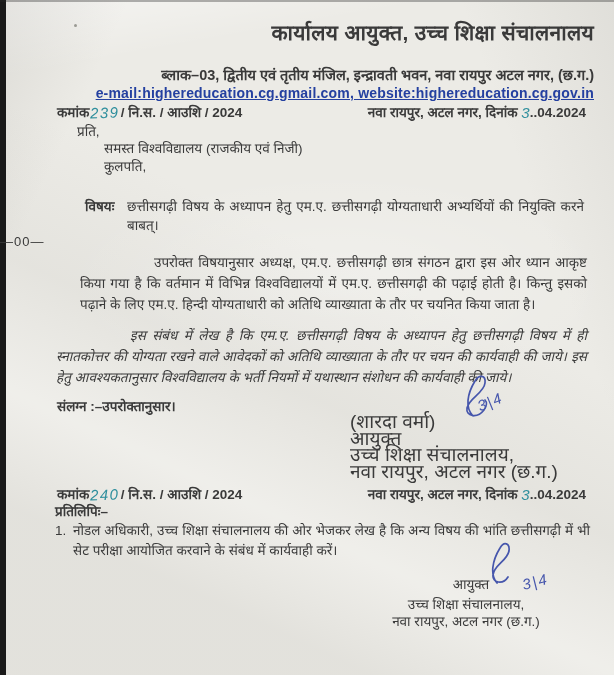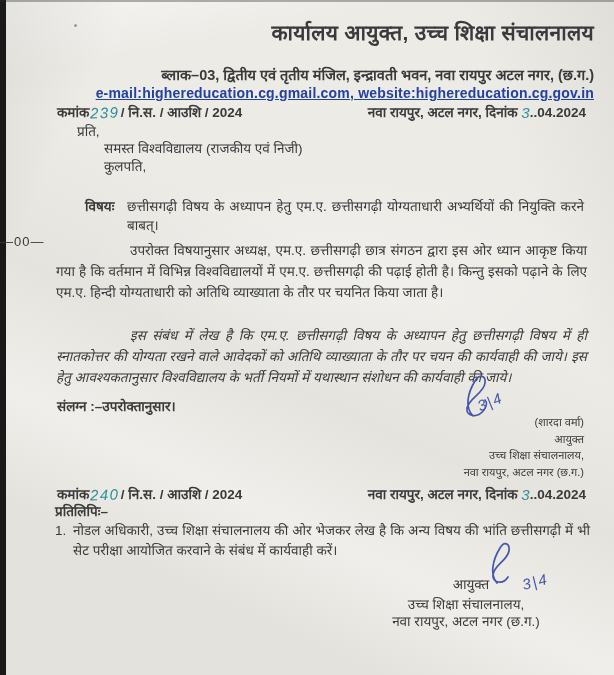--- a/index.html
+++ b/index.html
@@ -42,31 +42,31 @@
   .salutation{top:122px;left:57px;font-size:13.5px;margin-left:20px;}
   .addressee{top:140px;left:104px;font-size:13.5px;line-height:17.5px;}
 
   .subject{top:197px;left:57px;right:30px;display:flex;font-size:13.5px;line-height:19px;margin-left:28px;}
   .subject-label{flex:0 0 42px;font-weight:bold;}
   .subject-text{flex:1;text-align:justify;font-weight:500;}
 
   .separator{top:234px;left:0;right:0;text-align:left;font-size:13px;letter-spacing:1px;}
 
   .para{left:56px;right:27px;font-size:13.5px;line-height:21px;text-align:justify;text-indent:74px;}
-  .para1{top:240px;}
+  .para1{top:252px;margin-left:24px;}
   .para2{top:325px;font-style:italic;}
 
   .enclosure{top:397px;left:57px;font-size:13.5px;font-weight:bold;}
 
   .sig-squiggle1{top:366px;left:446px;}
   .sig-note1{top:393px;left:477px;transform:rotate(-22deg);}
   .sig-note2{top:573px;left:522px;transform:rotate(-14deg);}
   .sig-note{color:var(--ink_signature);font-size:15px;font-style:italic;letter-spacing:2px;}
 
-  .sig-block1{top:414px;right:30px;width:240px;text-align:right;font-size:11px;line-height:16.2px;}
+  .sig-block1{top:414px;right:24px;width:240px;text-align:left;font-size:19px;line-height:16.2px;}
   .sig-name{margin-bottom:1px;}
 
   .copy-label{top:502px;left:55px;font-size:13.5px;font-weight:bold;}
   .copy-item{top:521px;left:55px;right:24px;display:flex;font-size:13.5px;line-height:20px;}
   .copy-num{flex:0 0 18px;}
   .copy-text{flex:1;text-align:justify;}
 
   .sig-squiggle2{top:536px;left:477px;}
   .sig-block2{top:576px;right:28px;width:240px;text-align:center;font-size:13.5px;line-height:17px;}
   .sig-desig2{margin-bottom:3px;padding-left:10px;}

